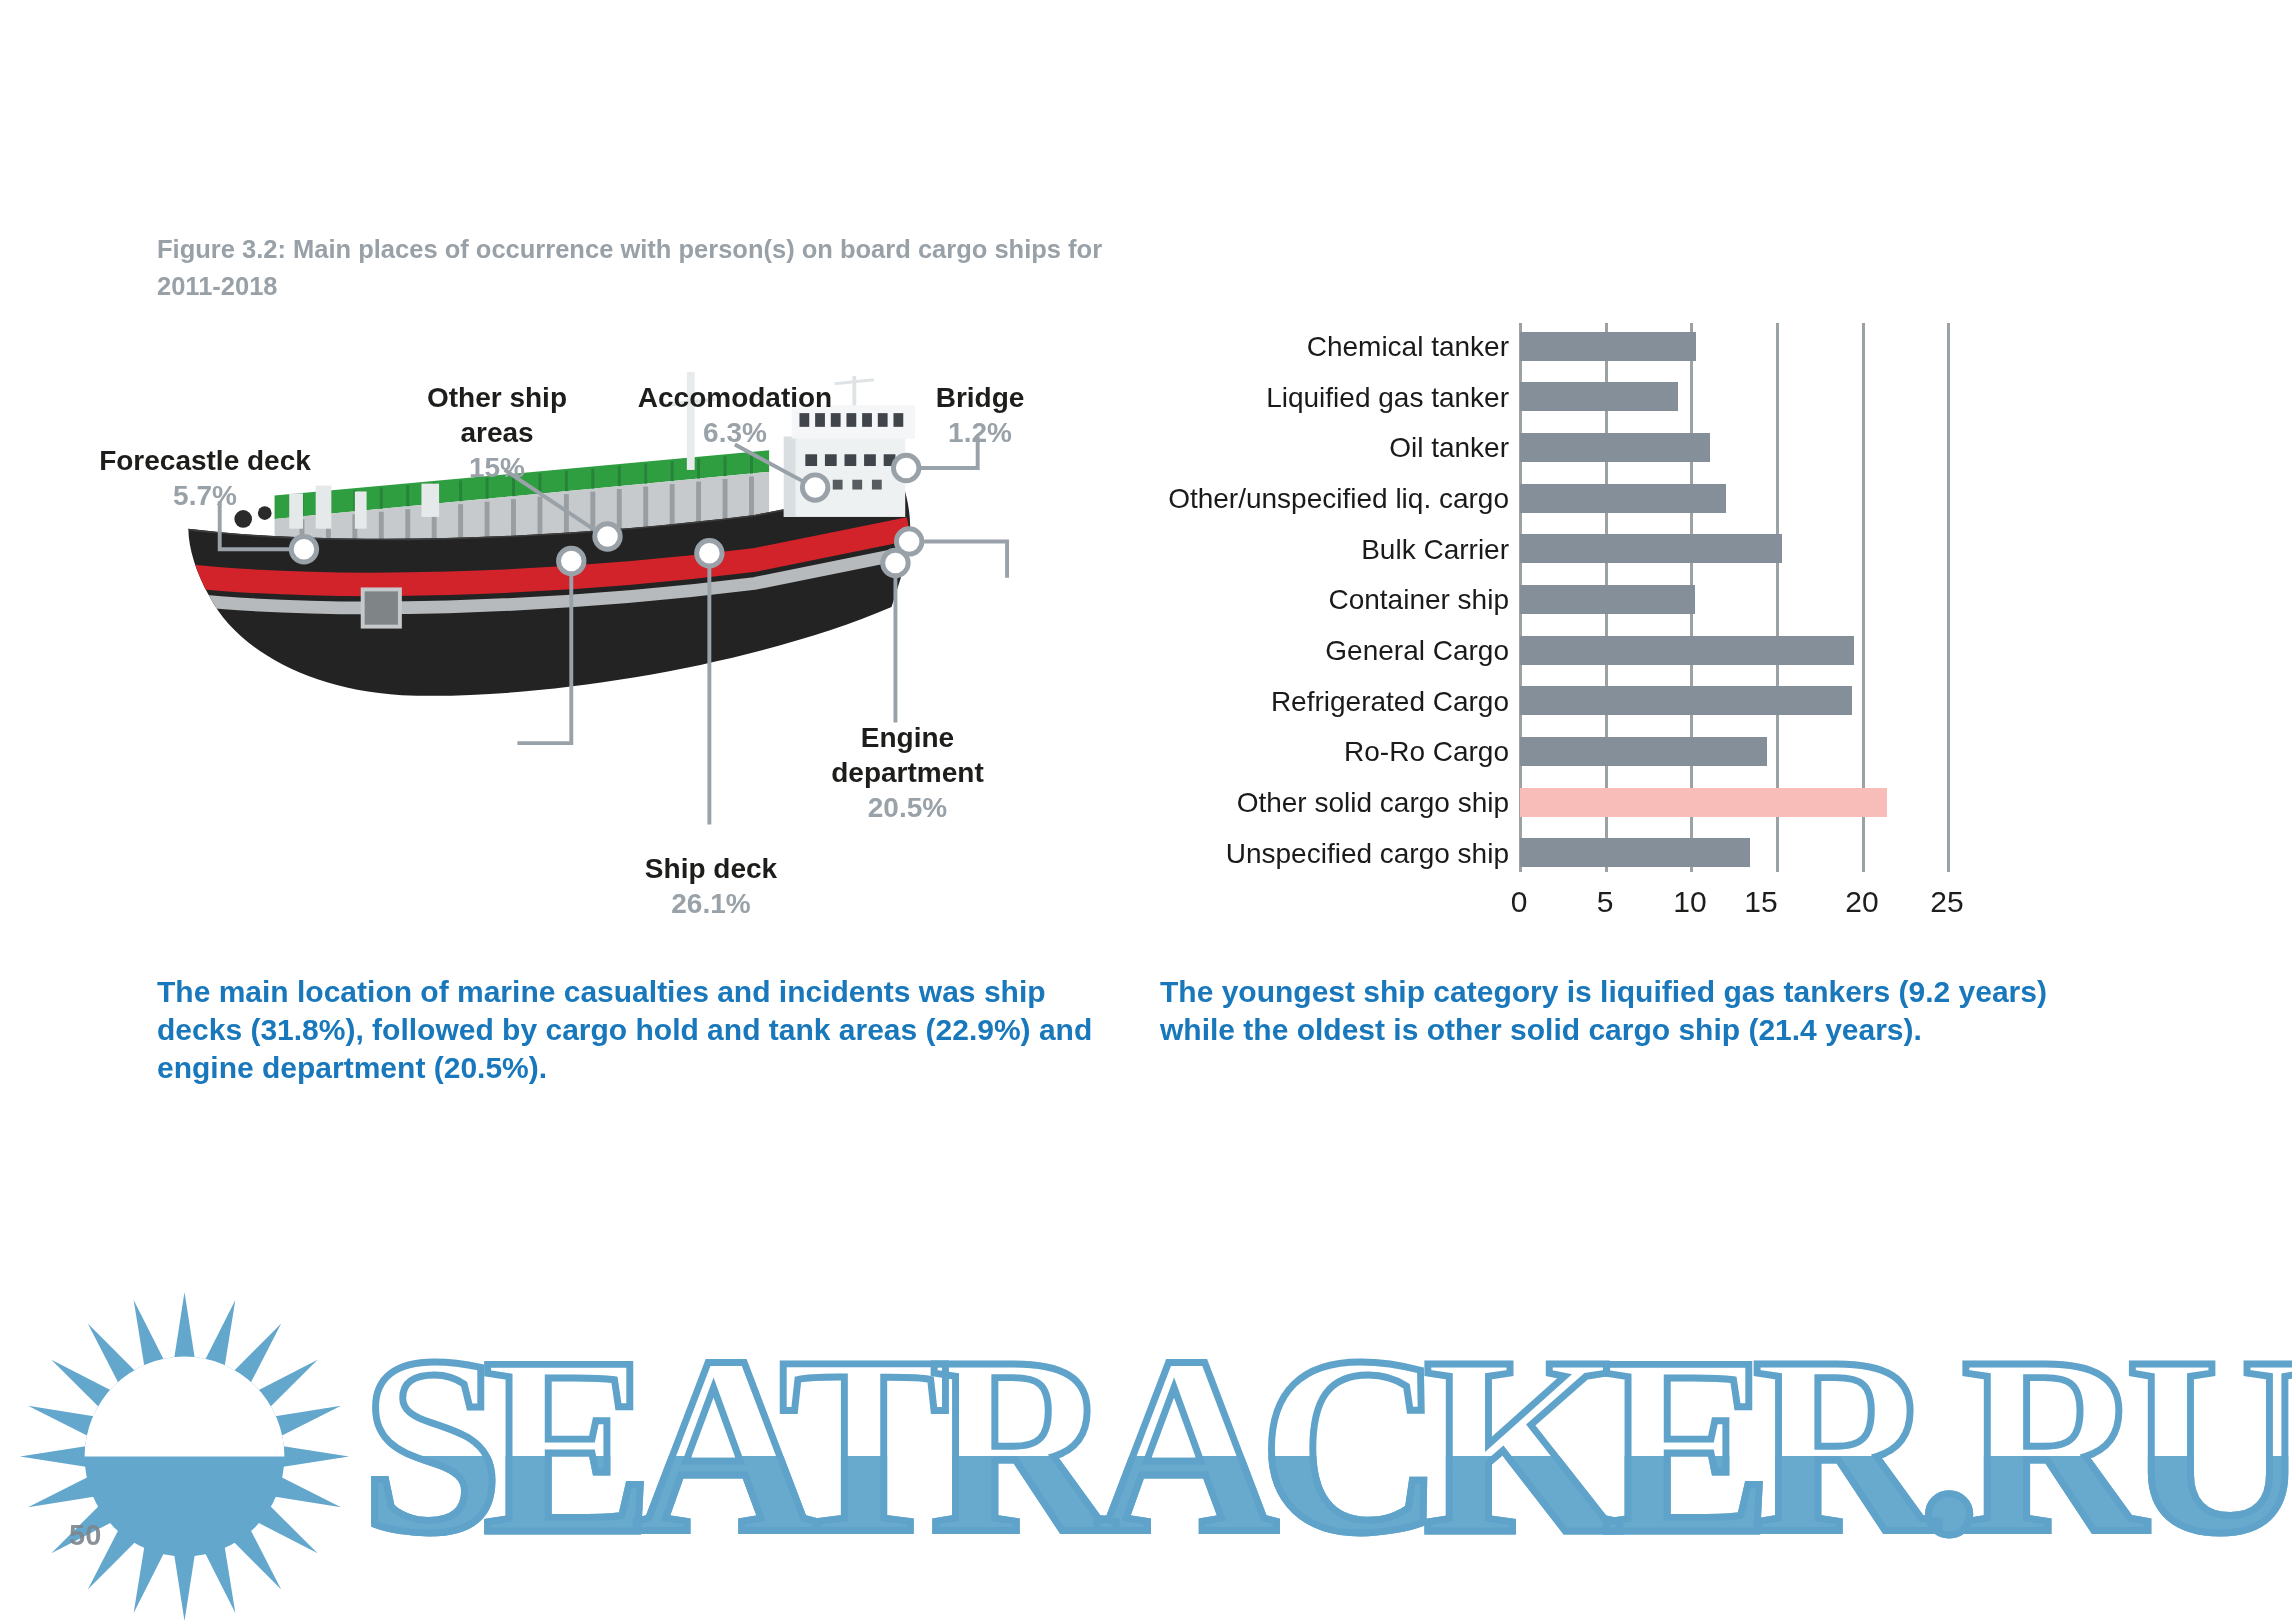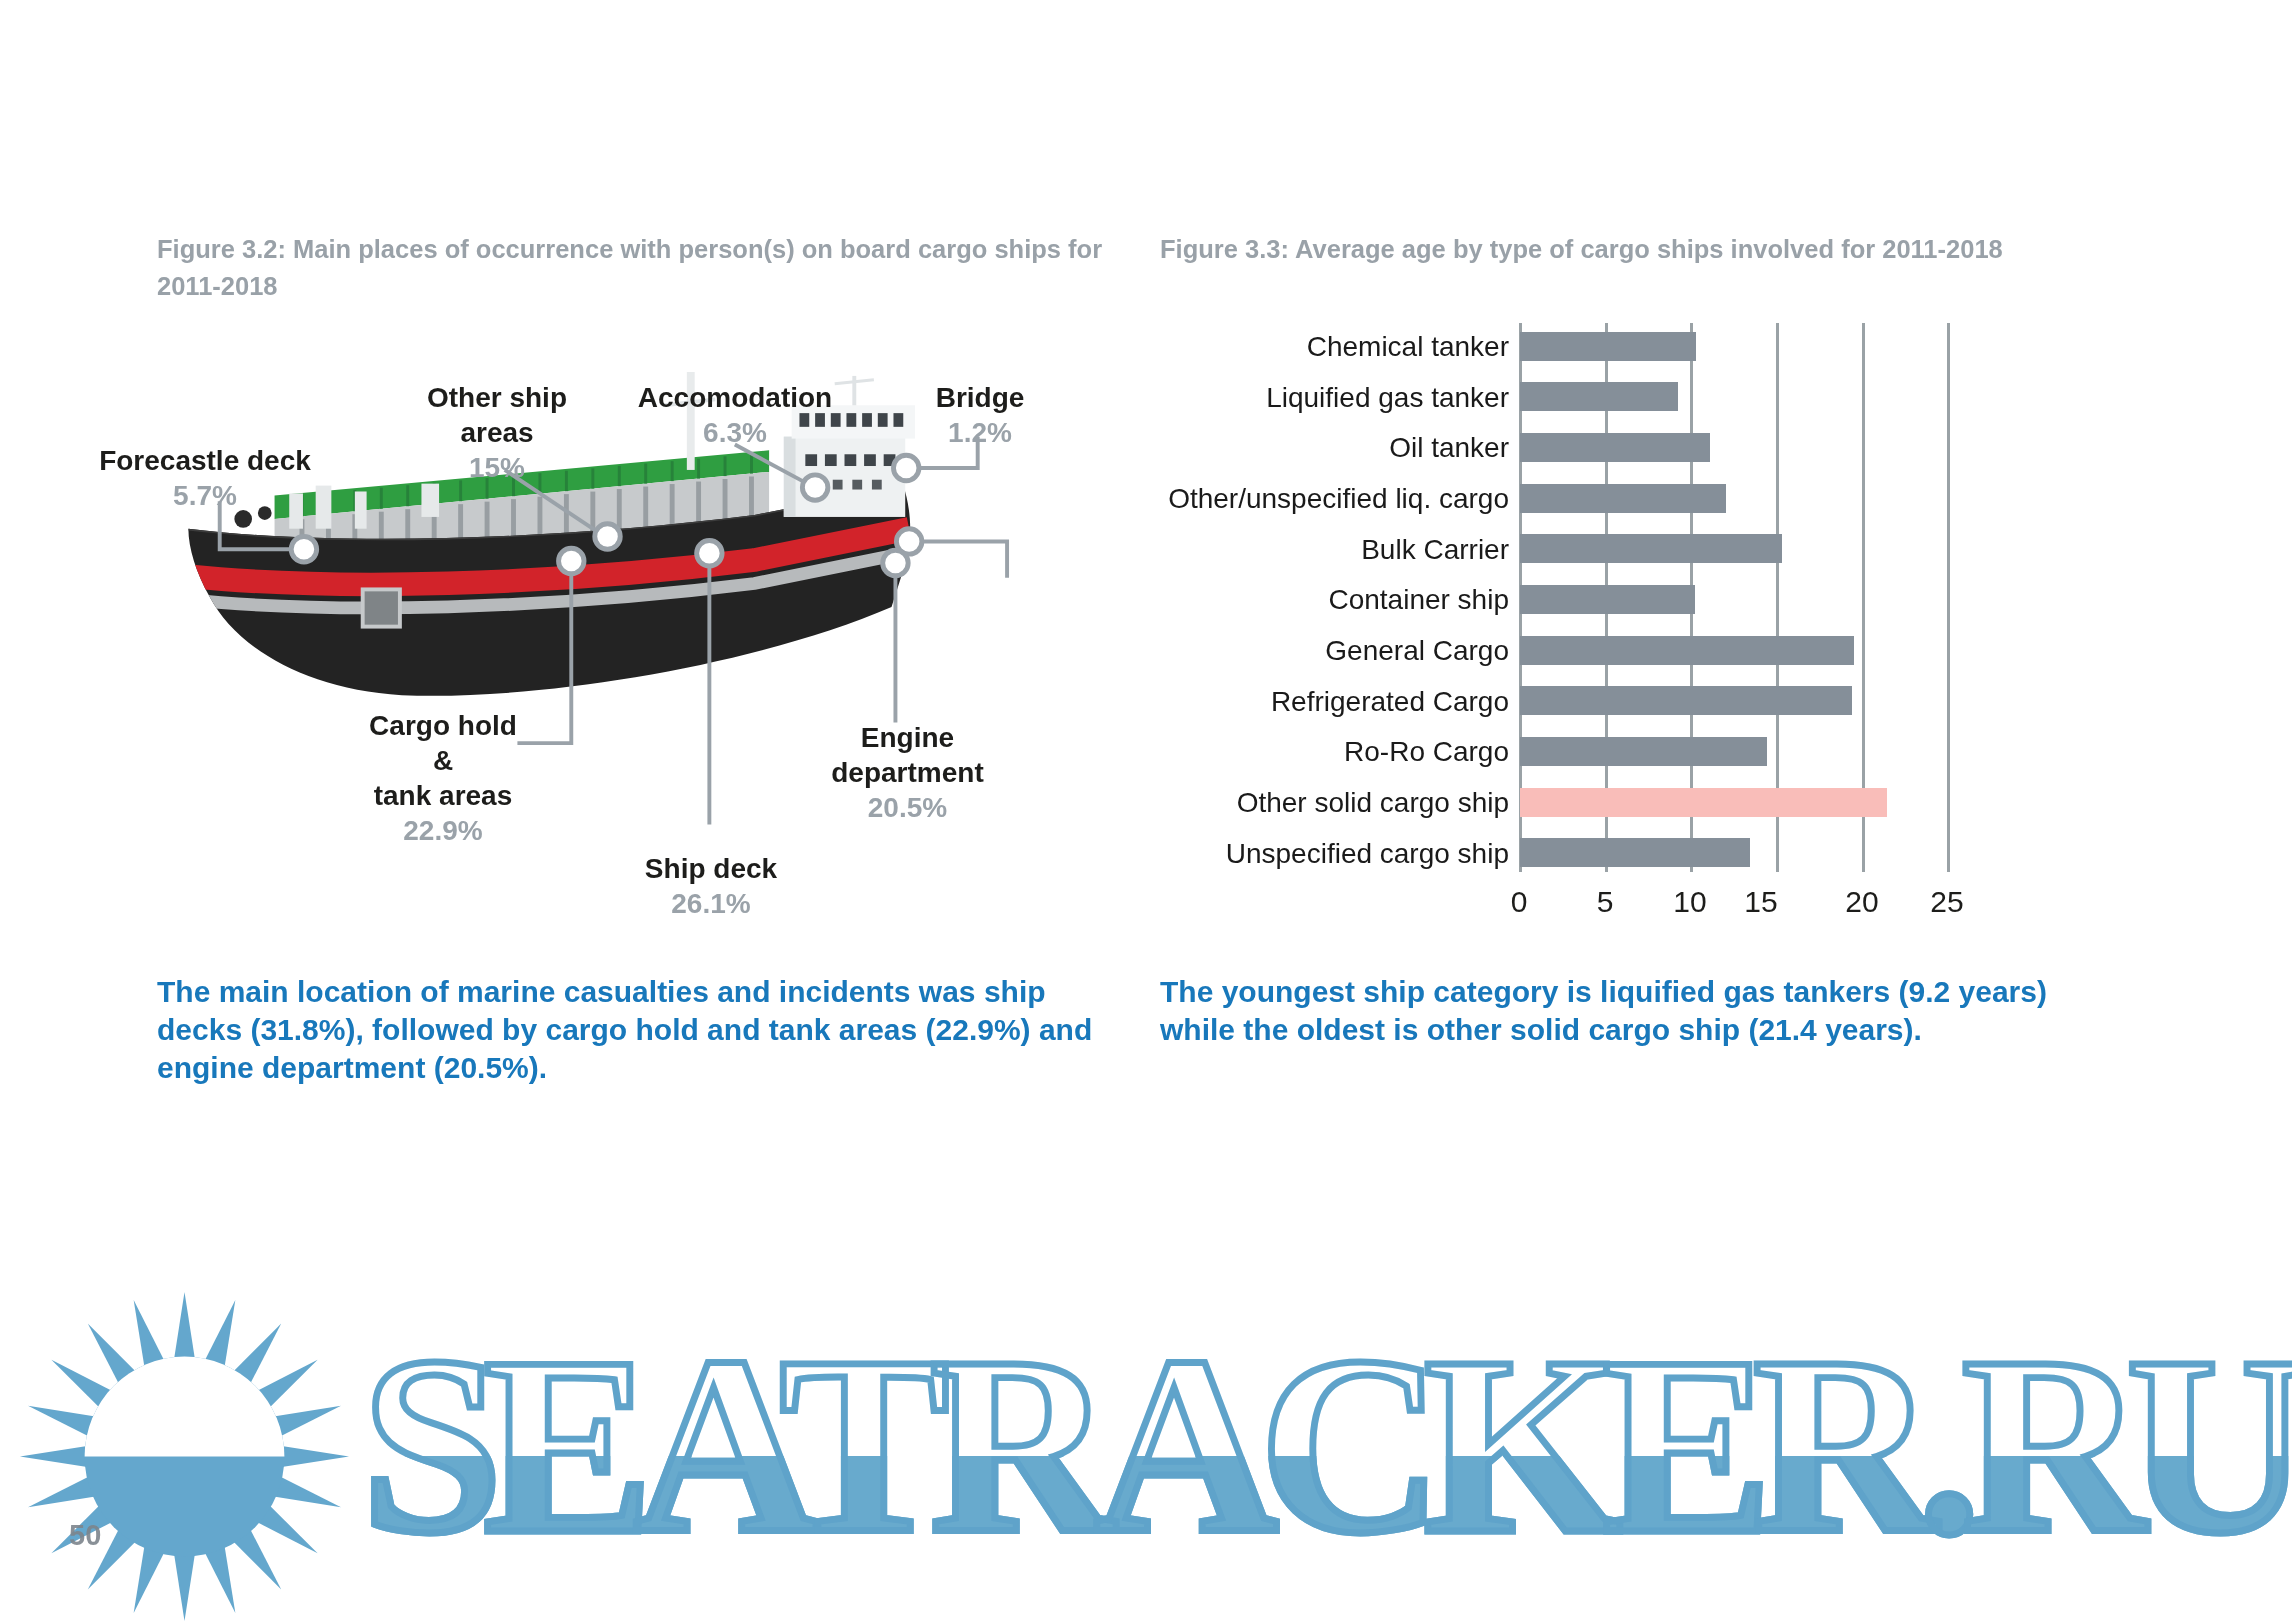--- a/index.html
+++ b/index.html
@@ -40,21 +40,20 @@
   .pageno{position:absolute;left:69px;top:1519px;font-size:29px;font-weight:bold;color:#7d858c;opacity:.9;}
   .ship-svg{position:absolute;left:127px;top:372px;width:1010px;height:568px;}
 </style>
 </head>
 <body>
 
 <div class="page">
 
 
   <div class="caption cap-left">Figure 3.2: Main places of occurrence with person(s) on board cargo ships for 2011-2018</div>
-  <div class="caption cap-right">Figure 3.3: Average age by type of cargo ships involved for 2011-2018</div>
 
   <svg class="ship-svg" viewBox="0 0 1030 580">
 
     <g>
       <polygon points="150,126 655,80 655,102 150,150" fill="#2f9e41"></polygon>
       <polygon points="150,150 655,102 655,148 150,196" fill="#c7cacc"></polygon>
       <g id="ribs">
           <line x1="178" y1="150.33861386138614" x2="178" y2="191.33861386138614" stroke="#989ea2" stroke-width="5"></line>
           <line x1="178" y1="125.44950495049505" x2="178" y2="147.33861386138614" stroke="#27823a" stroke-width="3"></line>
           <line x1="205" y1="147.77227722772278" x2="205" y2="188.77227722772278" stroke="#989ea2" stroke-width="5"></line>
@@ -179,26 +178,20 @@
     <span class="pct">15%</span>
   </div>
   <div class="shiplabel" style="left:598px;top:380px;width:274px;">
     <span>Accomodation</span>
     <span class="pct">6.3%</span>
   </div>
   <div class="shiplabel" style="left:882px;top:380px;width:196px;">
     <span>Bridge</span>
     <span class="pct">1.2%</span>
   </div>
-  <div class="shiplabel" style="left:345px;top:708px;width:196px;">
-    <span>Cargo hold</span><br>
-    <span>&amp;</span><br>
-    <span>tank areas</span>
-    <span class="pct">22.9%</span>
-  </div>
   <div class="shiplabel" style="left:790px;top:720px;width:235px;">
     <span>Engine</span><br>
     <span>department</span>
     <span class="pct">20.5%</span>
   </div>
   <div class="shiplabel" style="left:603px;top:851px;width:216px;">
     <span>Ship deck</span>
     <span class="pct">26.1%</span>
   </div>
 

